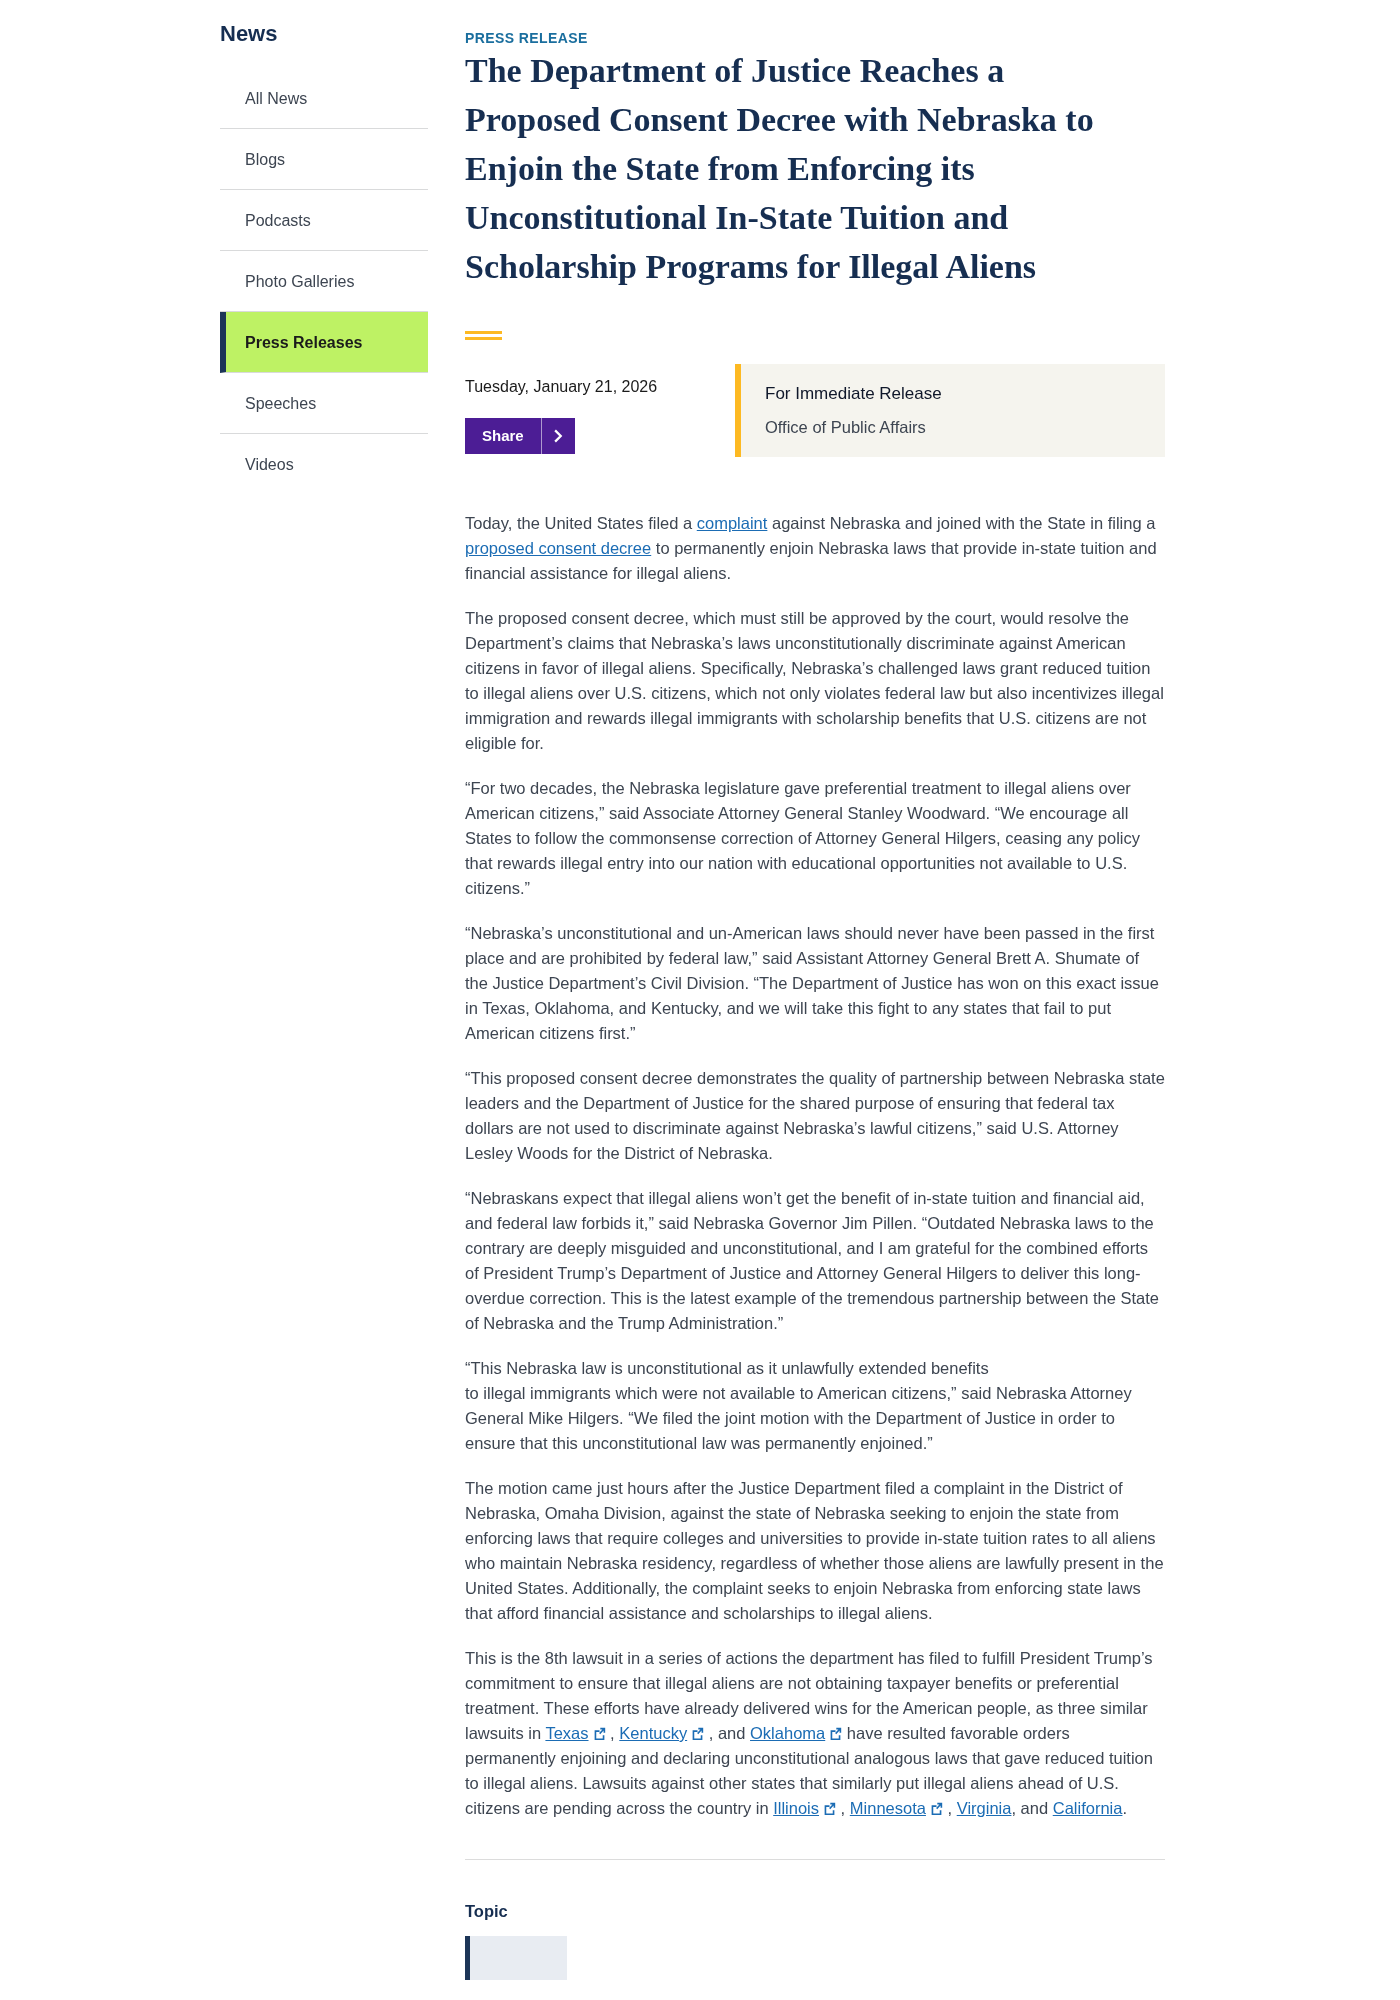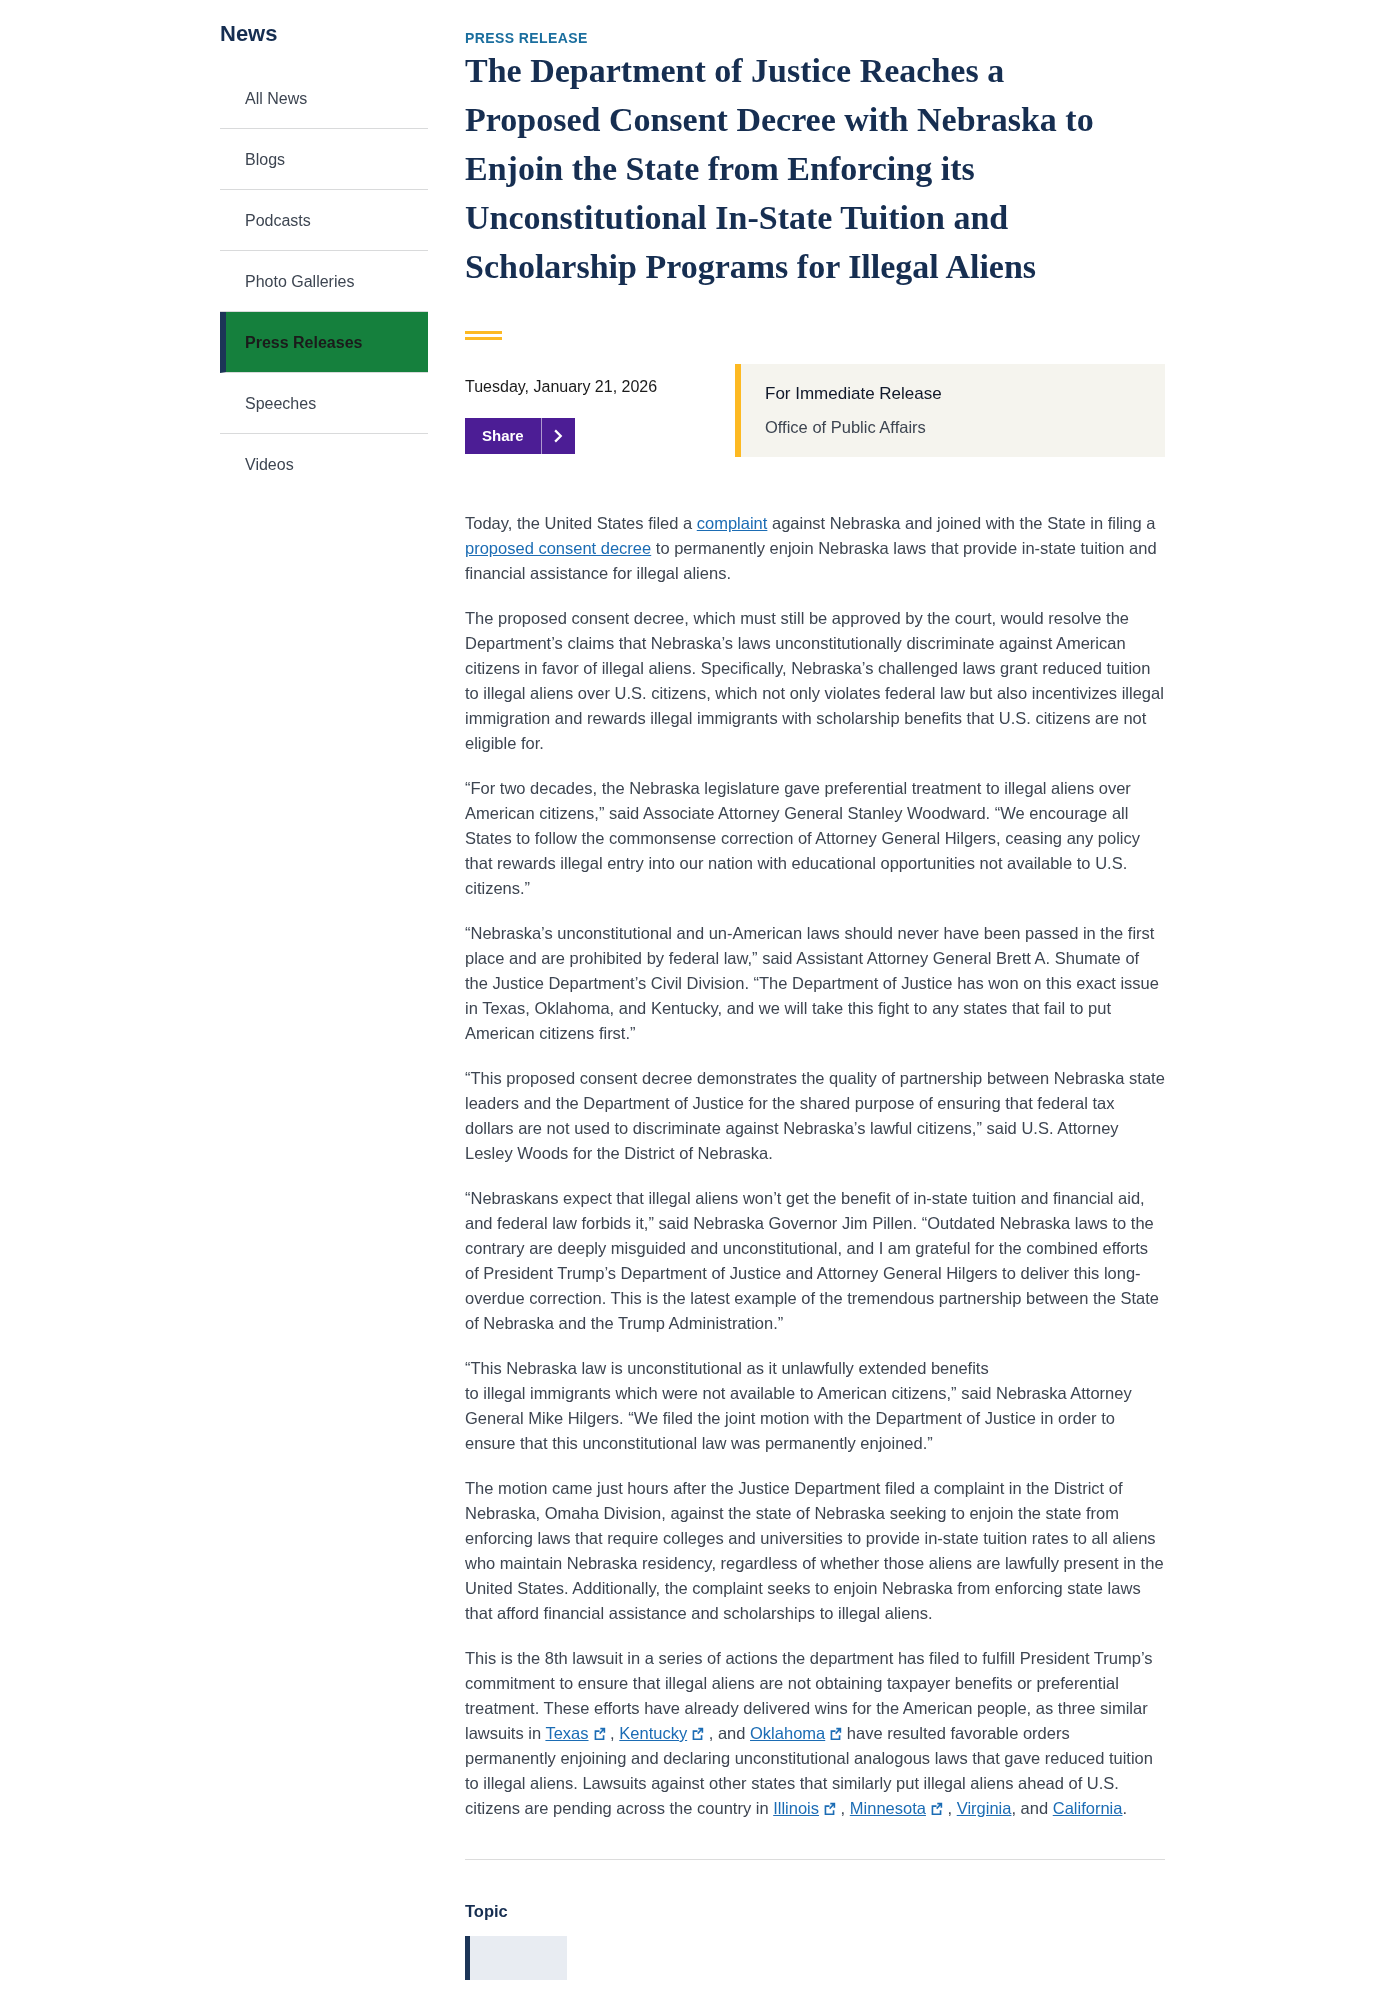--- a/index.html
+++ b/index.html
@@ -21,21 +21,21 @@
   .side-item {
     height:61px; line-height:61px;
     padding-left:25px;
     font-size:16px; color:#3d4551;
     border-bottom:1px solid #d9dadb;
     cursor:pointer;
     white-space:nowrap;
   }
   .side-item:last-child { border-bottom:none; }
   .side-item.active {
-    background:#15803d;
+    background:#bef264;
     border-left:6px solid #1c3557;
     padding-left:19px;
     font-weight:bold; color:#1b1b1b;
   }
   .archived-box {
     margin-top:92px;
     height:62px; line-height:62px;
     background:#f6f5f0;
     border-left:6px solid #fdb922;
     padding-left:19px;

